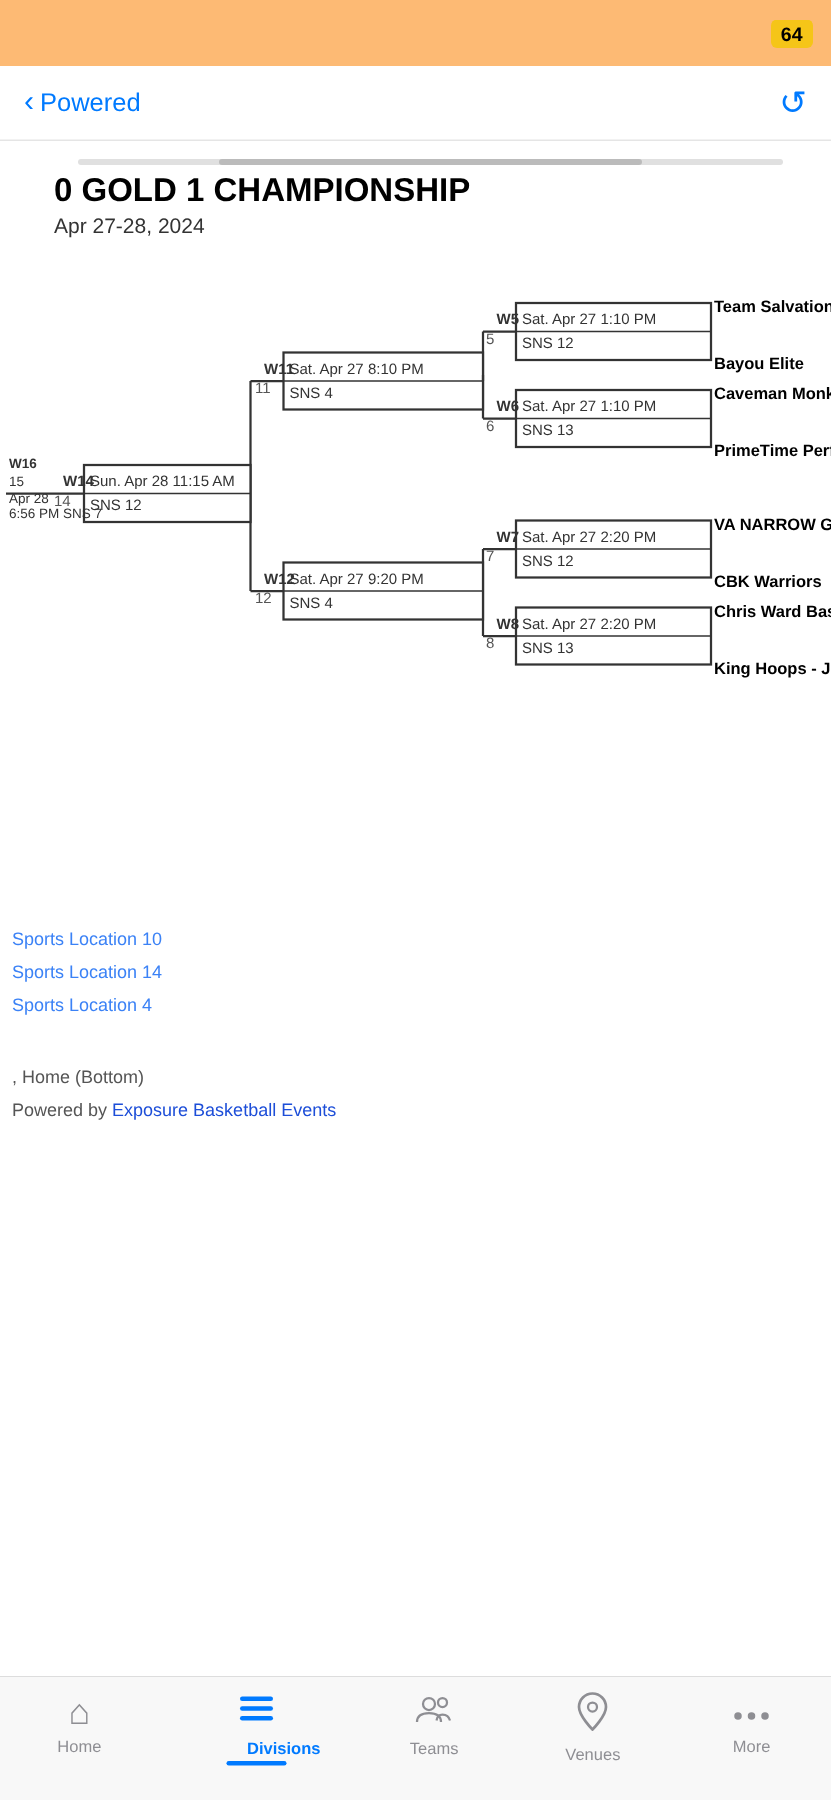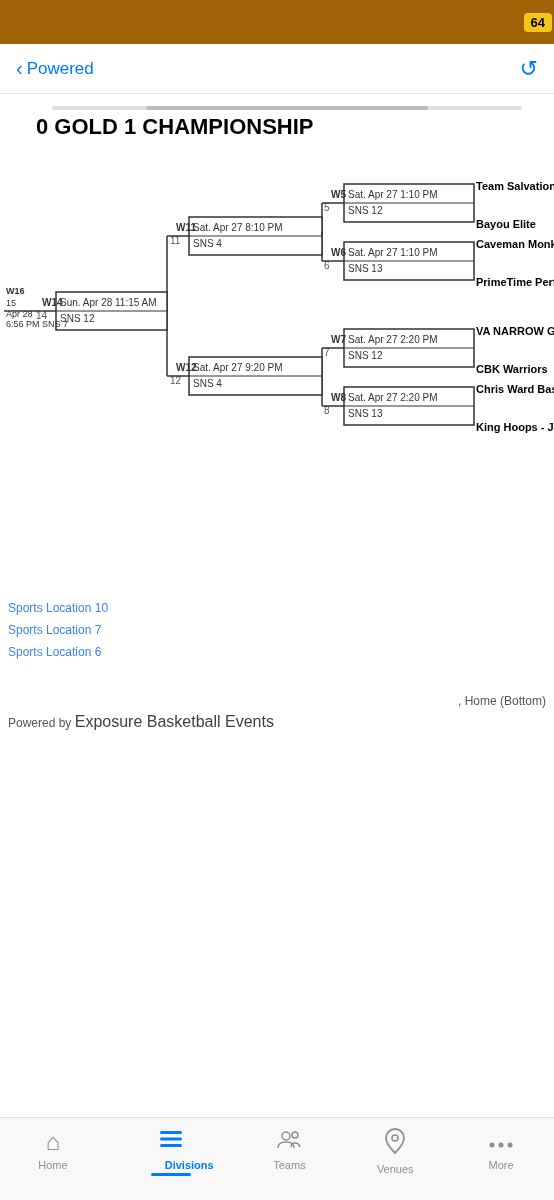--- a/index.html
+++ b/index.html
@@ -8,25 +8,25 @@
       min-height: 1200px;
       background: #fff;
       font-family: -apple-system, BlinkMacSystemFont, 'Helvetica Neue', Arial, sans-serif;
       position: relative;
       overflow-x: hidden;
     }
 
     
     .status-bar {
       height: 44px;
-      background: #a16207;
+      background: #fdba74;
       display: flex;
       align-items: center;
       justify-content: flex-end;
-      padding: 0 2px;
+      padding: 0 12px;
     }
     .battery-badge {
       background: #F5C518;
       color: #000;
       font-size: 13px;
       font-weight: 700;
       padding: 2px 7px;
       border-radius: 4px;
     }
 
@@ -112,22 +112,22 @@
     
     .bracket-legend {
       padding: 8px 8px 4px;
       background: #fff;
     }
     .legend-text {
       font-size: 12px;
       color: #555;
     }
     .legend-link {
-      color: #404040;
-      font-size: 16px;
+      color: #1d4ed8;
+      font-size: 12px;
       text-decoration: none;
       text-align: center;
     }
 
     
     .tab-bar {
       position: fixed;
       bottom: 0;
       left: 0;
       width: 554px;
@@ -196,20 +196,21 @@
       <span>Powered</span>
     </div>
     <span class="nav-refresh">↺</span>
   </div>
 
   <div class="page-header">
     <div class="scroll-hint">
         <div class="scroll-thumb"></div>
       </div>
     <div class="page-title">0 GOLD 1 CHAMPIONSHIP</div>
+    <div class="page-subtitle">Apr 27-28, 2024</div>
   </div>
 
   <div class="bracket-container">
     <svg class="bracket-svg" width="554" height="430" viewBox="0 0 554 430">
 
       <rect x="340" y="30" width="130" height="38" fill="white" stroke="#333" stroke-width="1.5"></rect>
       <line x1="340" y1="49" x2="470" y2="49" stroke="#333" stroke-width="1"></line>
       <text x="344" y="44" font-size="10" fill="#333">Sat. Apr 27 1:10 PM</text>
       <text x="344" y="60" font-size="10" fill="#333">SNS 12</text>
 
@@ -300,26 +301,26 @@
       <text x="2" y="163" font-size="9" fill="#333">Apr 28</text>
       <text x="2" y="173" font-size="9" fill="#333">6:56 PM SNS 7</text>
       <text x="2" y="140" font-size="9" font-weight="bold" fill="#333">W16</text>
 
       <line x1="0" y1="157" x2="30" y2="157" stroke="#333" stroke-width="1.5"></line>
     </svg>
   </div>
 
   <div class="location-legend">
     <div class="location-item">Sports Location 10</div>
-    <div class="location-item">Sports Location 7</div>
-    <div class="location-item">Sports Location 6</div>
+    <div class="location-item">Sports Location 14</div>
+    <div class="location-item">Sports Location 4</div>
   </div>
 
   <div class="bracket-legend">
-    <div style="margin-top:16px;text-align:right;">
+    <div style="margin-top:16px;">
       <span class="legend-text">, Home (Bottom)</span>
     </div>
     <div style="margin-top:4px;">
       <span class="legend-text">Powered by </span>
       <a class="legend-link" href="#">Exposure Basketball Events</a>
     </div>
   </div>
 </div>
 
 <div class="tab-bar">

